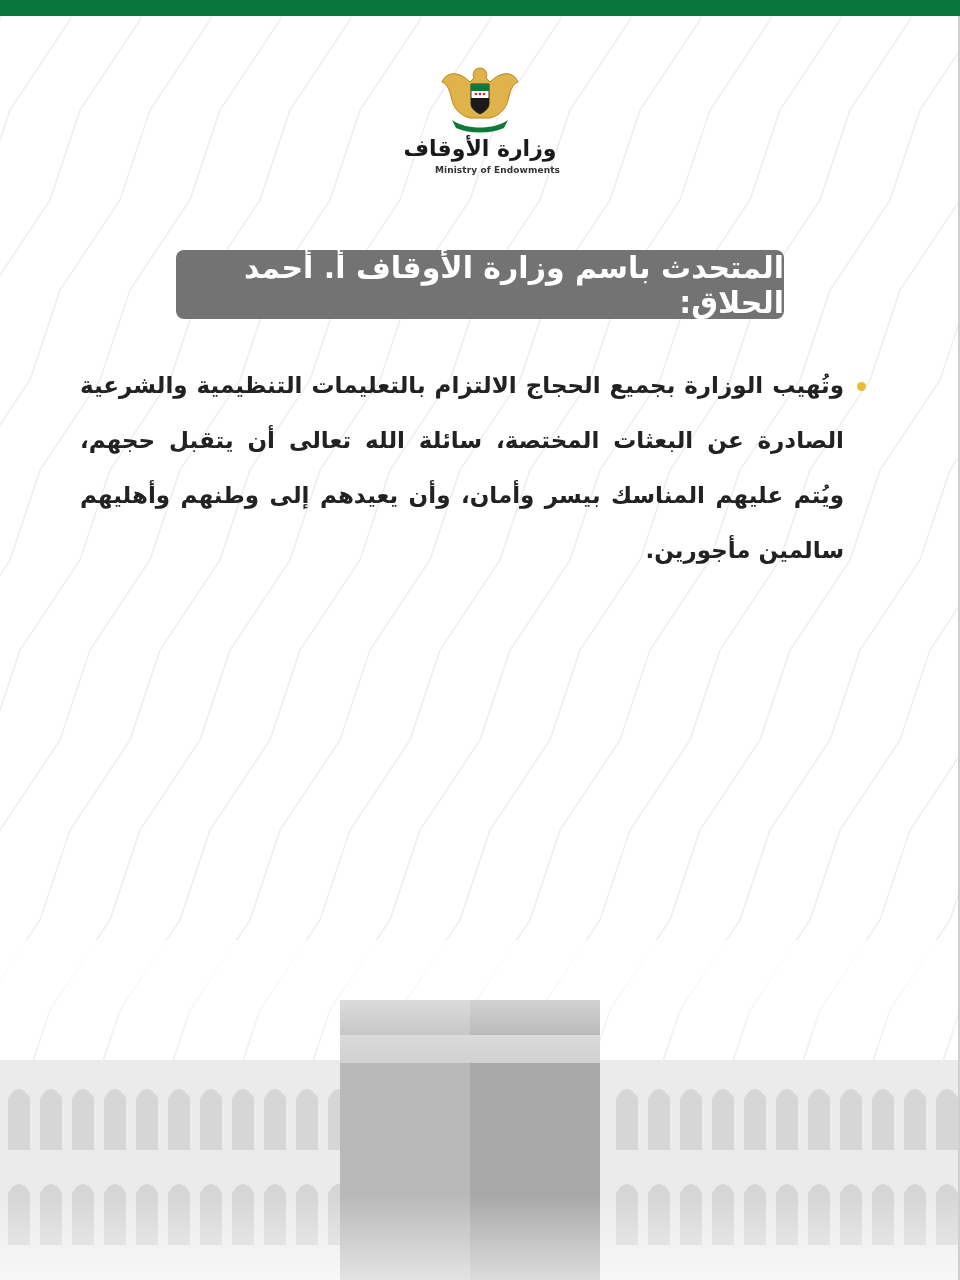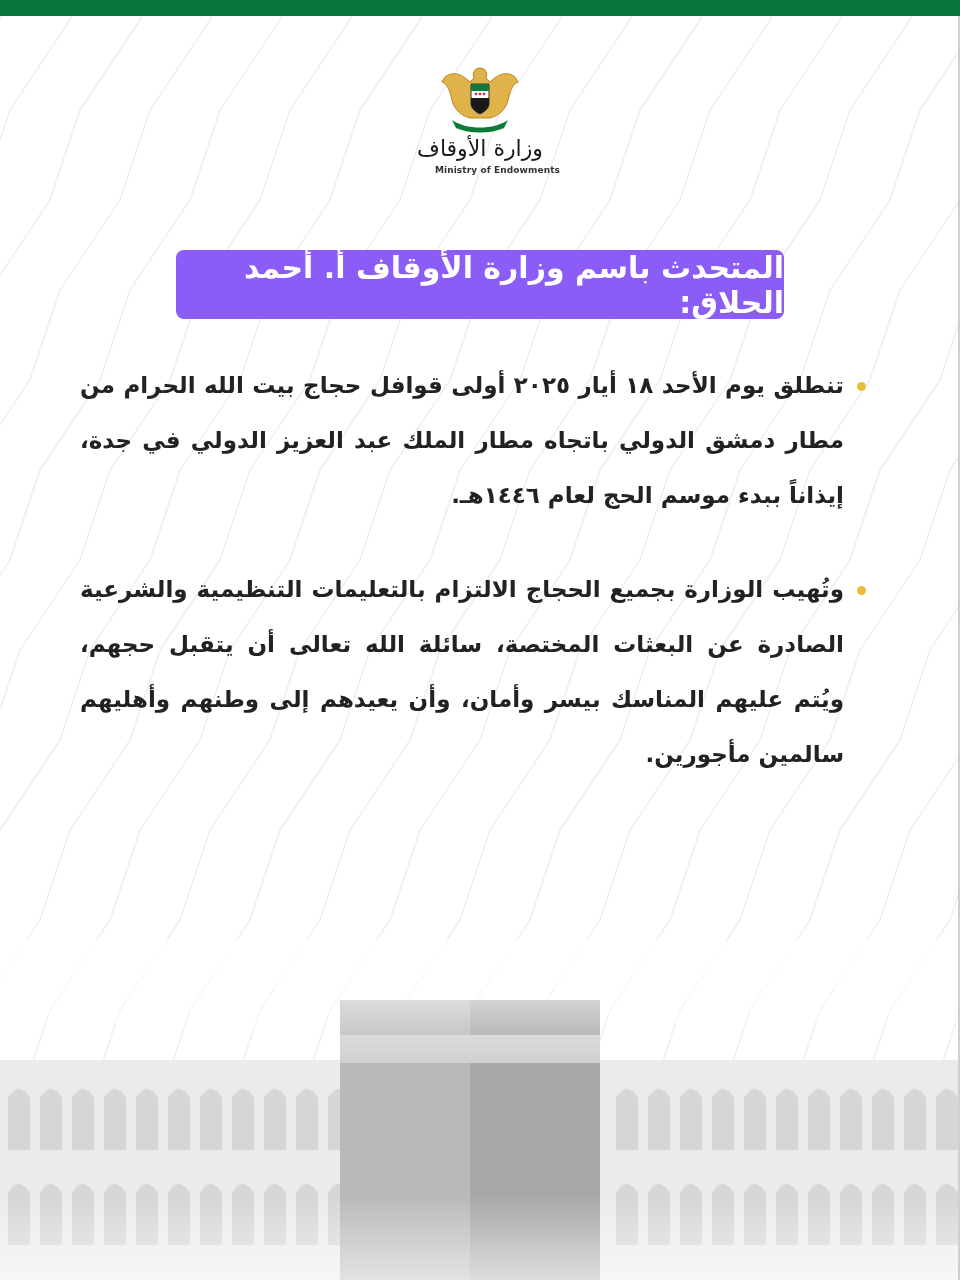--- a/index.html
+++ b/index.html
@@ -8,30 +8,30 @@
     background: #ffffff;
     font-family: "DejaVu Sans", sans-serif;
   }
   .top-bar { position: absolute; left: 0; top: 0; width: 960px; height: 16px; background: #06763a; }
   .right-edge { position: absolute; right: 0; top: 16px; width: 2px; height: 1264px; background: #cfcfcf; }
   .pattern { position: absolute; left: 0; top: 16px; width: 960px; height: 1264px; }
   .photo { position: absolute; left: 0; top: 940px; width: 960px; height: 340px; }
   .logo { position: absolute; left: 400px; top: 62px; width: 160px; height: 140px; text-align: center; }
   .emblem { display: block; margin: 0 auto; }
   .logo-ar {
-    font-family: "DejaVu Sans", sans-serif; font-weight: normal; font-size: 22px;
+    font-family: "DejaVu Sans", sans-serif; font-weight: bold; font-size: 22px;
     color: #1a1a1a; direction: rtl; margin-top: 0px; line-height: 30px;
   }
   .logo-en {
     font-family: "DejaVu Sans", sans-serif; font-weight: bold; font-size: 9px;
     color: #333; line-height: 12px; letter-spacing: 0.1px; text-align: right;
   }
   .headline {
     position: absolute; left: 176px; top: 250px; width: 608px; height: 69px;
-    background: #8b5cf6; border-radius: 8px; color: #ffffff;
+    background: #737373; border-radius: 8px; color: #ffffff;
     display: flex; align-items: center; justify-content: center;
     direction: rtl; font-size: 30px; font-weight: bold;
     font-family: "DejaVu Sans", sans-serif;
   }
   .content { position: absolute; left: 80px; top: 358px; width: 790px; direction: rtl; }
   .para {
     position: relative; font-size: 23px; line-height: 55px; color: #222;
     font-weight: bold; text-align: justify; text-align-last: right;
     padding-right: 26px; margin: 0 0 39px 0;
     font-family: "DejaVu Sans", sans-serif;
@@ -167,19 +167,15 @@
   <div class="logo-en">Ministry of Endowments</div>
 </div>
 
 <div class="headline">
   <span>المتحدث باسم وزارة الأوقاف أ. أحمد الحلاق:</span>
 </div>
 
 <div class="content">
   <p class="para">
     <span class="bullet"></span>
-    <span>تنطلق يوم الأحد ١٨ أيار ٢٠٢٥ أولى قوافل حجاج بيت الله الحرام من مطار دمشق الدولي باتجاه مطار الملك عبد العزيز الدولي في جدة، إيذاناً ببدء موسم الحج لعام ١٤٤٦هـ.</span>
-  </p>
-  <p class="para">
-    <span class="bullet"></span>
     <span>وتُهيب الوزارة بجميع الحجاج الالتزام بالتعليمات التنظيمية والشرعية الصادرة عن البعثات المختصة، سائلة الله تعالى أن يتقبل حجهم، ويُتم عليهم المناسك بيسر وأمان، وأن يعيدهم إلى وطنهم وأهليهم سالمين مأجورين.</span>
   </p>
 </div>
 
 </body></html>

